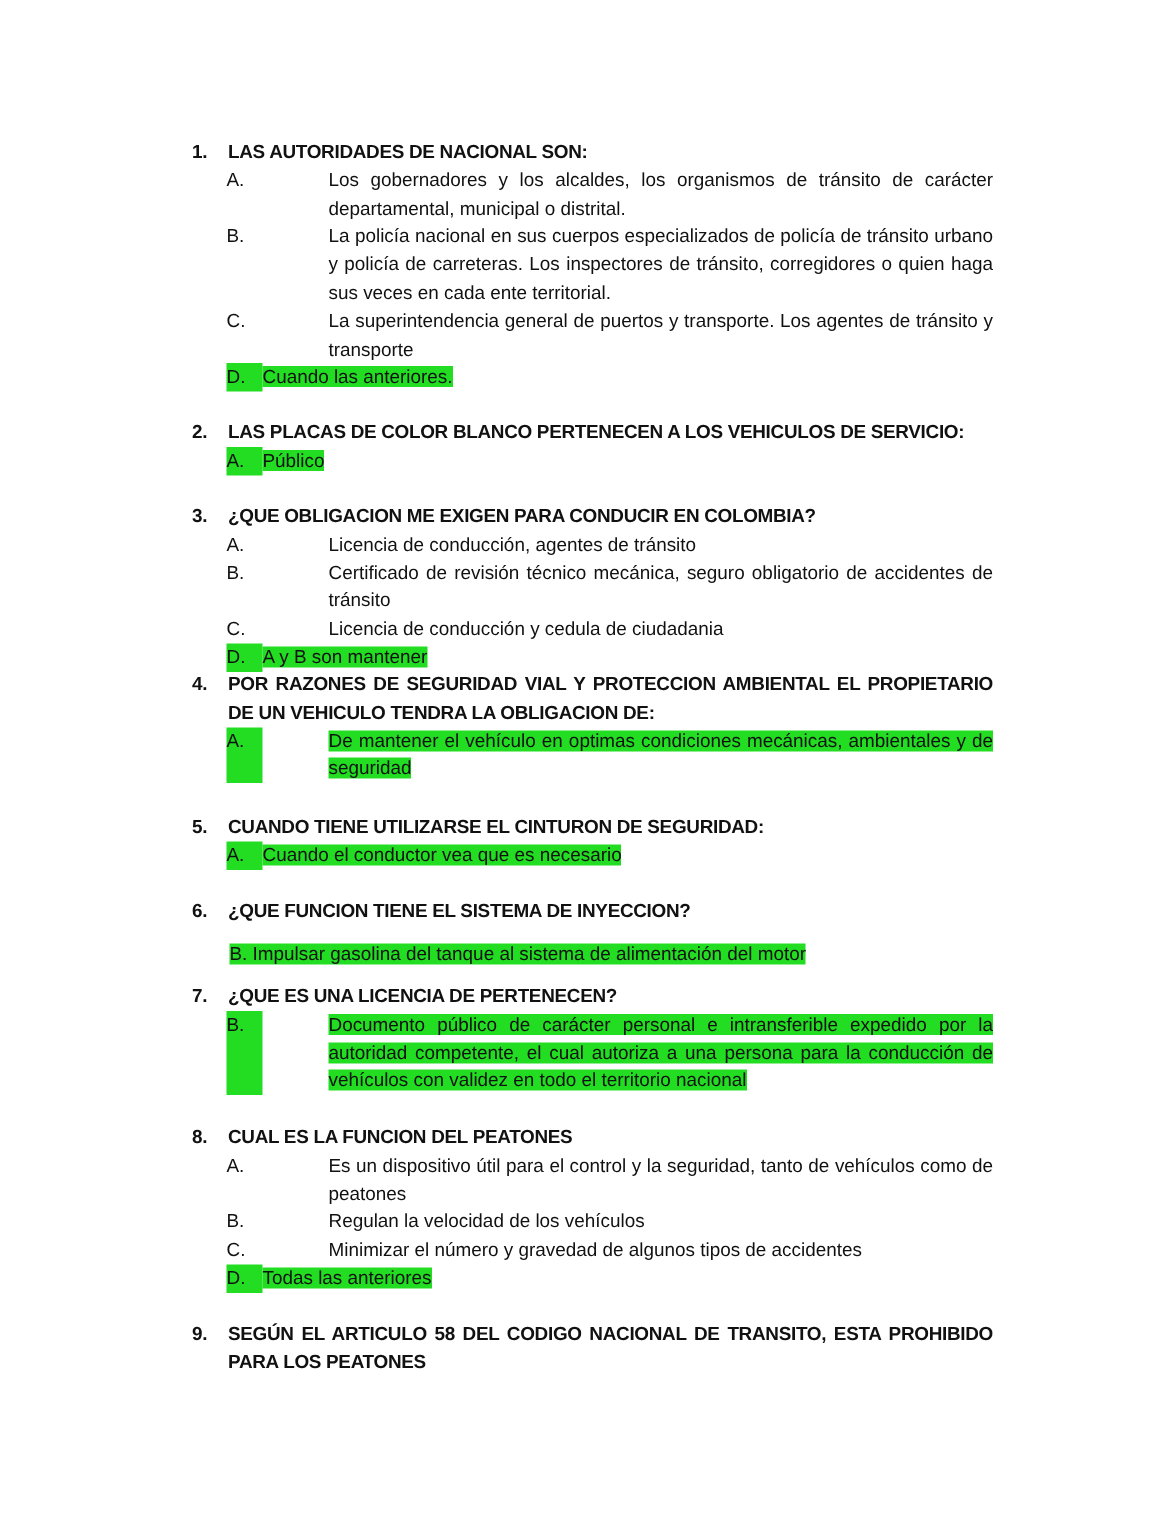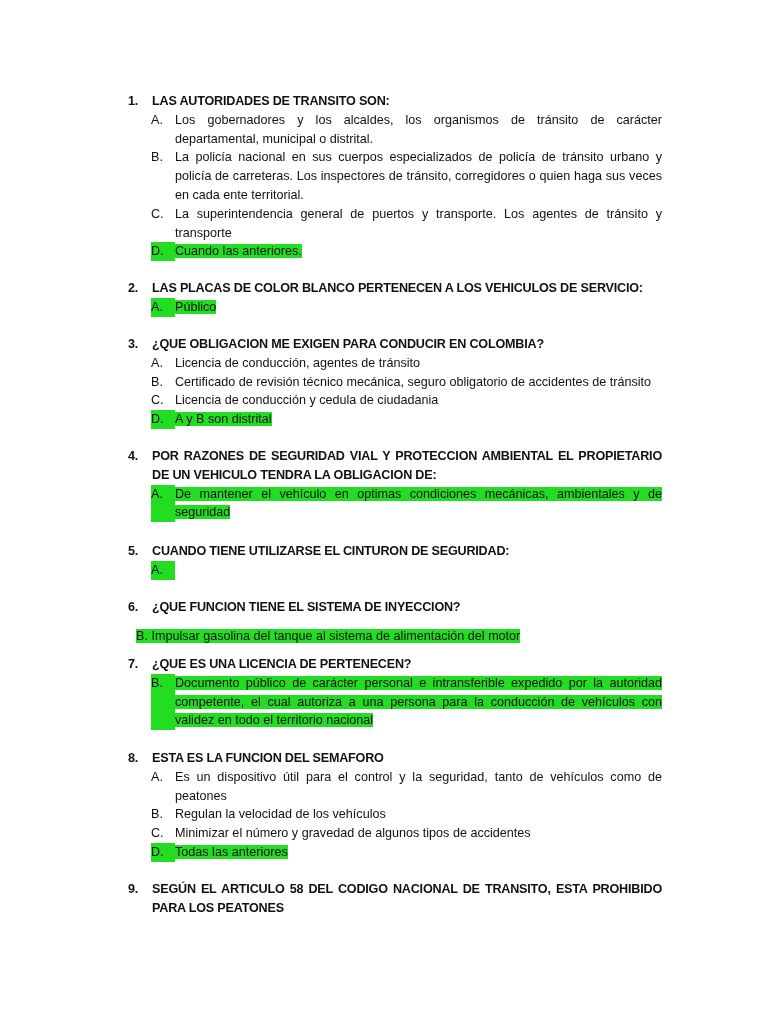--- a/index.html
+++ b/index.html
@@ -5,33 +5,33 @@
   html, body { margin:0; padding:0; background:#ffffff; }
   body { width:768px; height:1024px; position:relative; overflow:hidden;
          font-family:"Liberation Sans", sans-serif; color:#111; }
   .page { position:absolute; left:0; top:0; width:768px; height:1024px; background:#fff; }
   .q { position:absolute; left:128px; width:534px; font-size:12.6px; line-height:18.8px; }
   .qhead { display:flex; font-weight:bold; letter-spacing:-0.2px; }
   .qnum { width:24px; flex:none; }
   .qtext { flex:1; text-align:justify; }
   .opt { display:flex; margin-left:23px; }
   .olet { width:24px; flex:none; }
-  .otext { flex:1; text-align:justify; }
+  .otext { flex:1; text-align:justify;margin-left:44px; }
   .mark { background:#22dd22; }
-  .freeopt { margin-left:8px; }
+  .freeopt { margin-left:25px; }
 </style>
 </head>
 <body>
 
 <div class="page">
 
   <div class="q" style="top:92px">
     <div class="qhead">
         <span class="qnum">1.</span>
-        <span class="qtext">LAS AUTORIDADES DE TRANSITO SON:</span>
+        <span class="qtext">LAS AUTORIDADES DE NACIONAL SON:</span>
       </div>
     <div class="opt">
         <span class="olet">A.</span>
         <span class="otext">Los gobernadores y los alcaldes, los organismos de tránsito de carácter departamental, municipal o distrital.</span>
       </div>
     <div class="opt">
         <span class="olet">B.</span>
         <span class="otext">La policía nacional en sus cuerpos especializados de policía de tránsito urbano y policía de carreteras. Los inspectores de tránsito, corregidores o quien haga sus veces en cada ente territorial.</span>
       </div>
     <div class="opt">
@@ -67,21 +67,21 @@
     <div class="opt">
         <span class="olet">B.</span>
         <span class="otext">Certificado de revisión técnico mecánica, seguro obligatorio de accidentes de tránsito</span>
       </div>
     <div class="opt">
         <span class="olet">C.</span>
         <span class="otext">Licencia de conducción y cedula de ciudadania</span>
       </div>
     <div class="opt">
         <span class="olet mark">D.</span>
-        <span><span class="mark">A y B son distrital</span></span>
+        <span><span class="mark">A y B son mantener</span></span>
       </div>
   </div>
 
   <div class="q" style="top:447px">
     <div class="qhead">
         <span class="qnum">4.</span>
         <span class="qtext">POR RAZONES DE SEGURIDAD VIAL Y PROTECCION AMBIENTAL EL PROPIETARIO DE UN VEHICULO TENDRA LA OBLIGACION DE:</span>
       </div>
     <div class="opt">
         <span class="olet mark">A.</span>
@@ -89,20 +89,21 @@
       </div>
   </div>
 
   <div class="q" style="top:542px">
     <div class="qhead">
         <span class="qnum">5.</span>
         <span class="qtext">CUANDO TIENE UTILIZARSE EL CINTURON DE SEGURIDAD:</span>
       </div>
     <div class="opt">
         <span class="olet mark">A.</span>
+        <span><span class="mark">Cuando el conductor vea que es necesario</span></span>
       </div>
   </div>
 
   <div class="q" style="top:598px">
     <div class="qhead">
         <span class="qnum">6.</span>
         <span class="qtext">¿QUE FUNCION TIENE EL SISTEMA DE INYECCION?</span>
       </div>
     <div class="freeopt" style="margin-top:10px"><span class="mark">B. Impulsar gasolina del tanque al sistema de alimentación del motor</span></div>
   </div>
@@ -114,21 +115,21 @@
       </div>
     <div class="opt">
         <span class="olet mark">B.</span>
         <span class="otext"><span class="mark">Documento público de carácter personal e intransferible expedido por la autoridad competente, el cual autoriza a una persona para la conducción de vehículos con validez en todo el territorio nacional</span></span>
       </div>
   </div>
 
   <div class="q" style="top:749px">
     <div class="qhead">
         <span class="qnum">8.</span>
-        <span class="qtext">ESTA ES LA FUNCION DEL SEMAFORO</span>
+        <span class="qtext">CUAL ES LA FUNCION DEL PEATONES</span>
       </div>
     <div class="opt">
         <span class="olet">A.</span>
         <span class="otext">Es un dispositivo útil para el control y la seguridad, tanto de vehículos como de peatones</span>
       </div>
     <div class="opt">
         <span class="olet">B.</span>
         <span class="otext">Regulan la velocidad de los vehículos</span>
       </div>
     <div class="opt">

